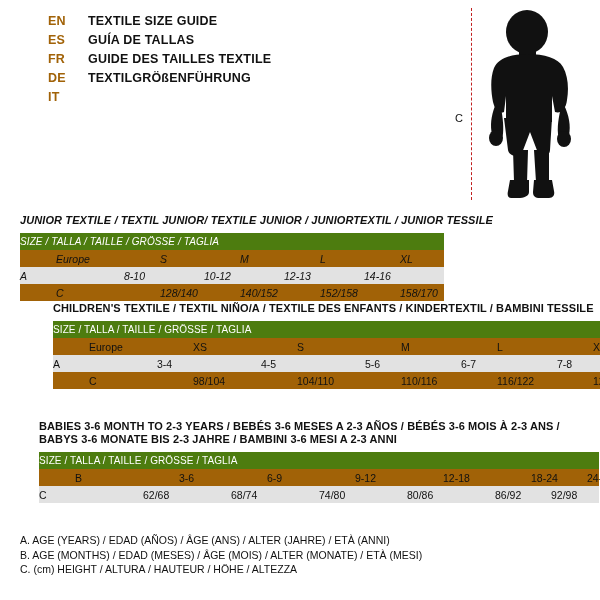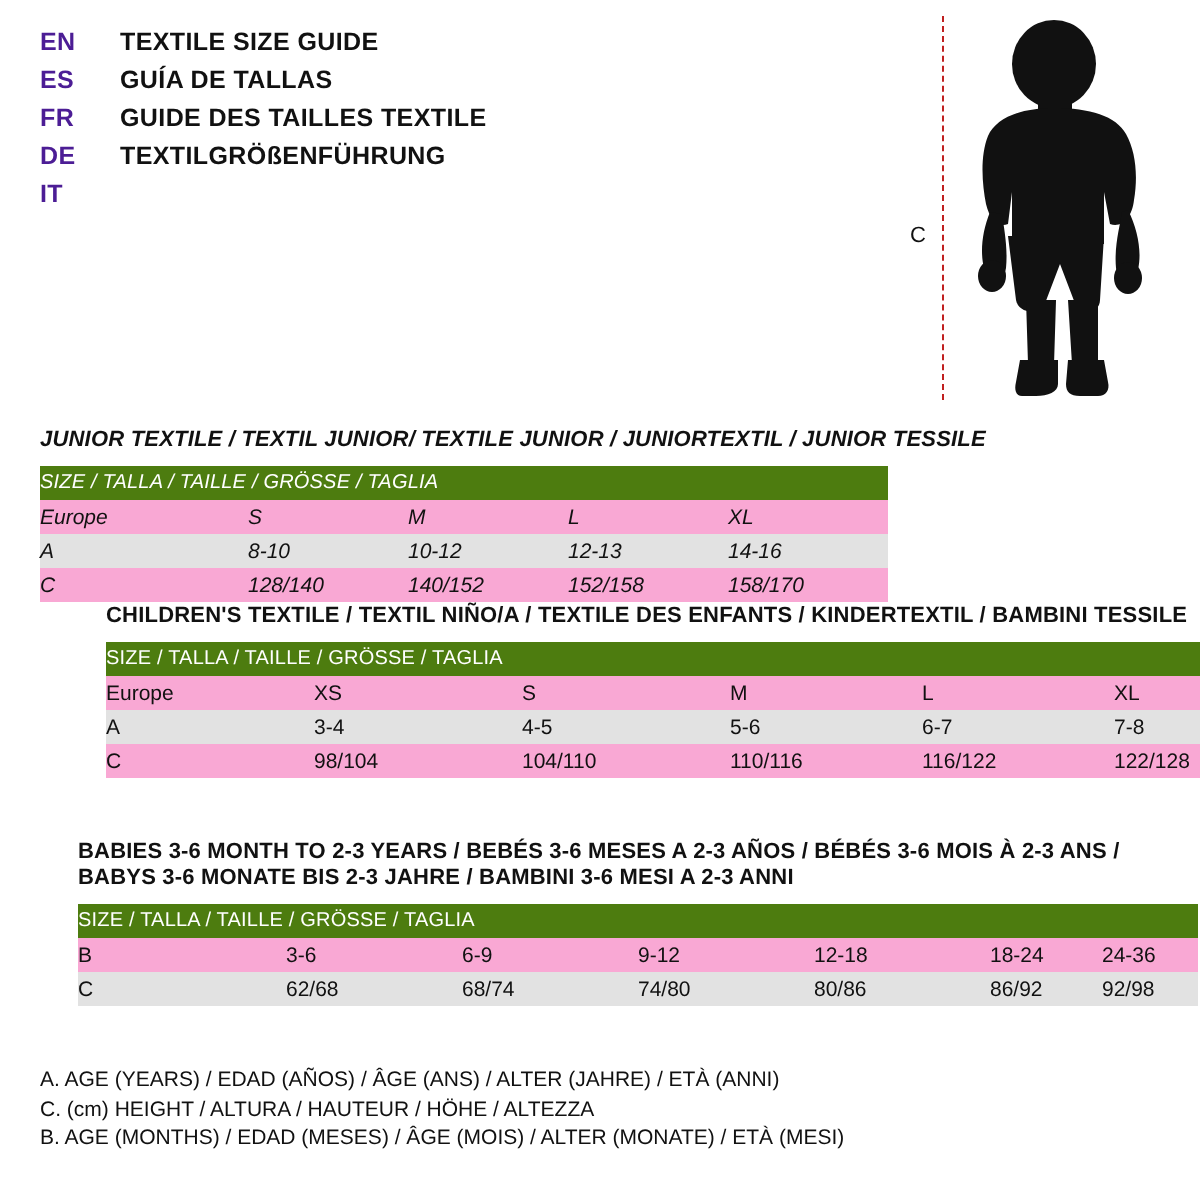--- a/index.html
+++ b/index.html
@@ -31,21 +31,22 @@
   .header-row {
     display: flex;
     align-items: baseline;
     height: 19px;
   }
   .header-lang {
     width: 40px;
     font-size: 12.5px;
     font-weight: bold;
     letter-spacing: 0.2px;
-    color: #4c1d95;
+    color: #a16207;
+    margin-left: 28px;
   }
   .header-title {
     font-size: 12.5px;
     font-weight: bold;
     letter-spacing: 0.2px;
     color: #111;
   }
 
   
   .figure-area {
@@ -101,21 +102,22 @@
     color: #ffffff;
     font-size: 10px;
     font-weight: normal;
     letter-spacing: 0.1px;
     padding-left: 0;
   }
   .row-shade td {
     background: #e2e2e2;
   }
   .row-plain td {
-    background: #f9a8d4;
+    background: #a16207;
+    padding-left: 36px;
   }
   .cell-label {
     padding-left: 4px;
   }
 
   
   .sec { position: absolute; left: 20px; width: 560px; }
 
   .footnotes {
     position: absolute;
@@ -312,17 +314,17 @@
           <td>80/86</td>
           <td>86/92</td>
           <td>92/98</td>
         </tr>
       </tbody>
     </table>
   </div>
 
   <div class="footnotes">
     <div>A. AGE (YEARS) / EDAD (AÑOS) / ÂGE (ANS) / ALTER (JAHRE) / ETÀ (ANNI)</div>
+    <div>B. AGE (MONTHS) / EDAD (MESES) / ÂGE (MOIS) / ALTER (MONATE) / ETÀ (MESI)</div>
     <div>C. (cm) HEIGHT / ALTURA / HAUTEUR / HÖHE / ALTEZZA</div>
-    <div>B. AGE (MONTHS) / EDAD (MESES) / ÂGE (MOIS) / ALTER (MONATE) / ETÀ (MESI)</div>
   </div>
 
 </div>
 
 </body></html>

